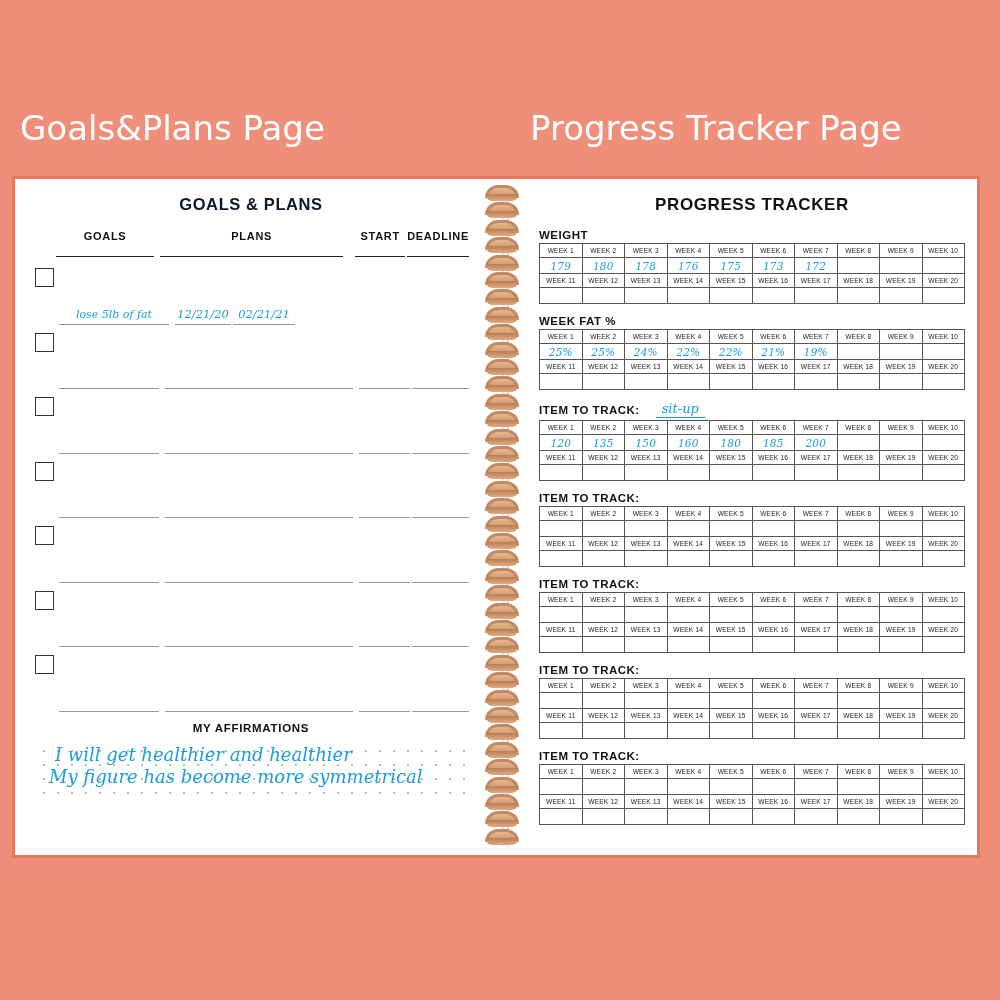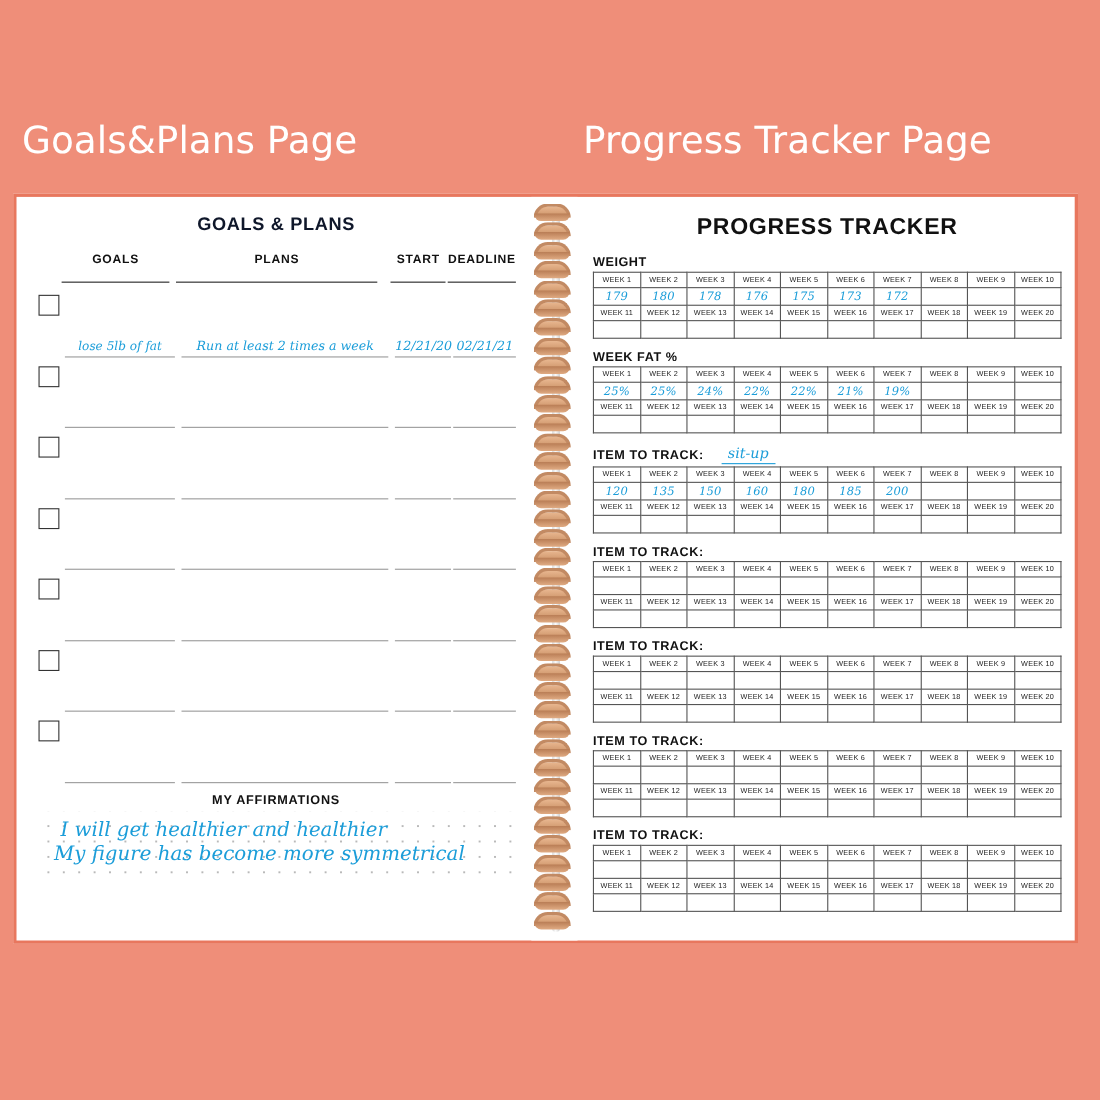--- a/index.html
+++ b/index.html
@@ -189,21 +189,21 @@
     color: #1b9dd9;
     font-size: 18px;
     white-space: nowrap;
   }
   .affirm-line.l1 { top: 6px; }
   .affirm-line.l2 { top: 28px; left: 16px; }
 
   
   .rp-title {
     text-align: center;
-    font-size: 21px;
+    font-size: 17px;
     font-weight: bold;
     letter-spacing: 0.6px;
     color: #111;
     margin: 2px 0 14px 0;
   }
   .sec-label {
     font-size: 11.5px;
     font-weight: bold;
     letter-spacing: 0.5px;
     color: #111;
@@ -266,23 +266,20 @@
       <div class="col-start">START</div>
       <div class="col-dead">DEADLINE</div>
     </div>
 
     <div id="goal-rows">
         <div class="goal-row">
           <div class="chk"></div>
           <div class="cell c-goals">
             <span class="hand">lose 5lb of fat</span>
           </div>
-          <div class="cell c-plans">
-            <span class="hand">Run at least 2 times a week</span>
-          </div>
           <div class="cell c-start">
             <span class="hand">12/21/20</span>
           </div>
           <div class="cell c-dead">
             <span class="hand">02/21/21</span>
           </div>
         </div>
         <div class="goal-row">
           <div class="chk"></div>
           <div class="cell c-goals">

